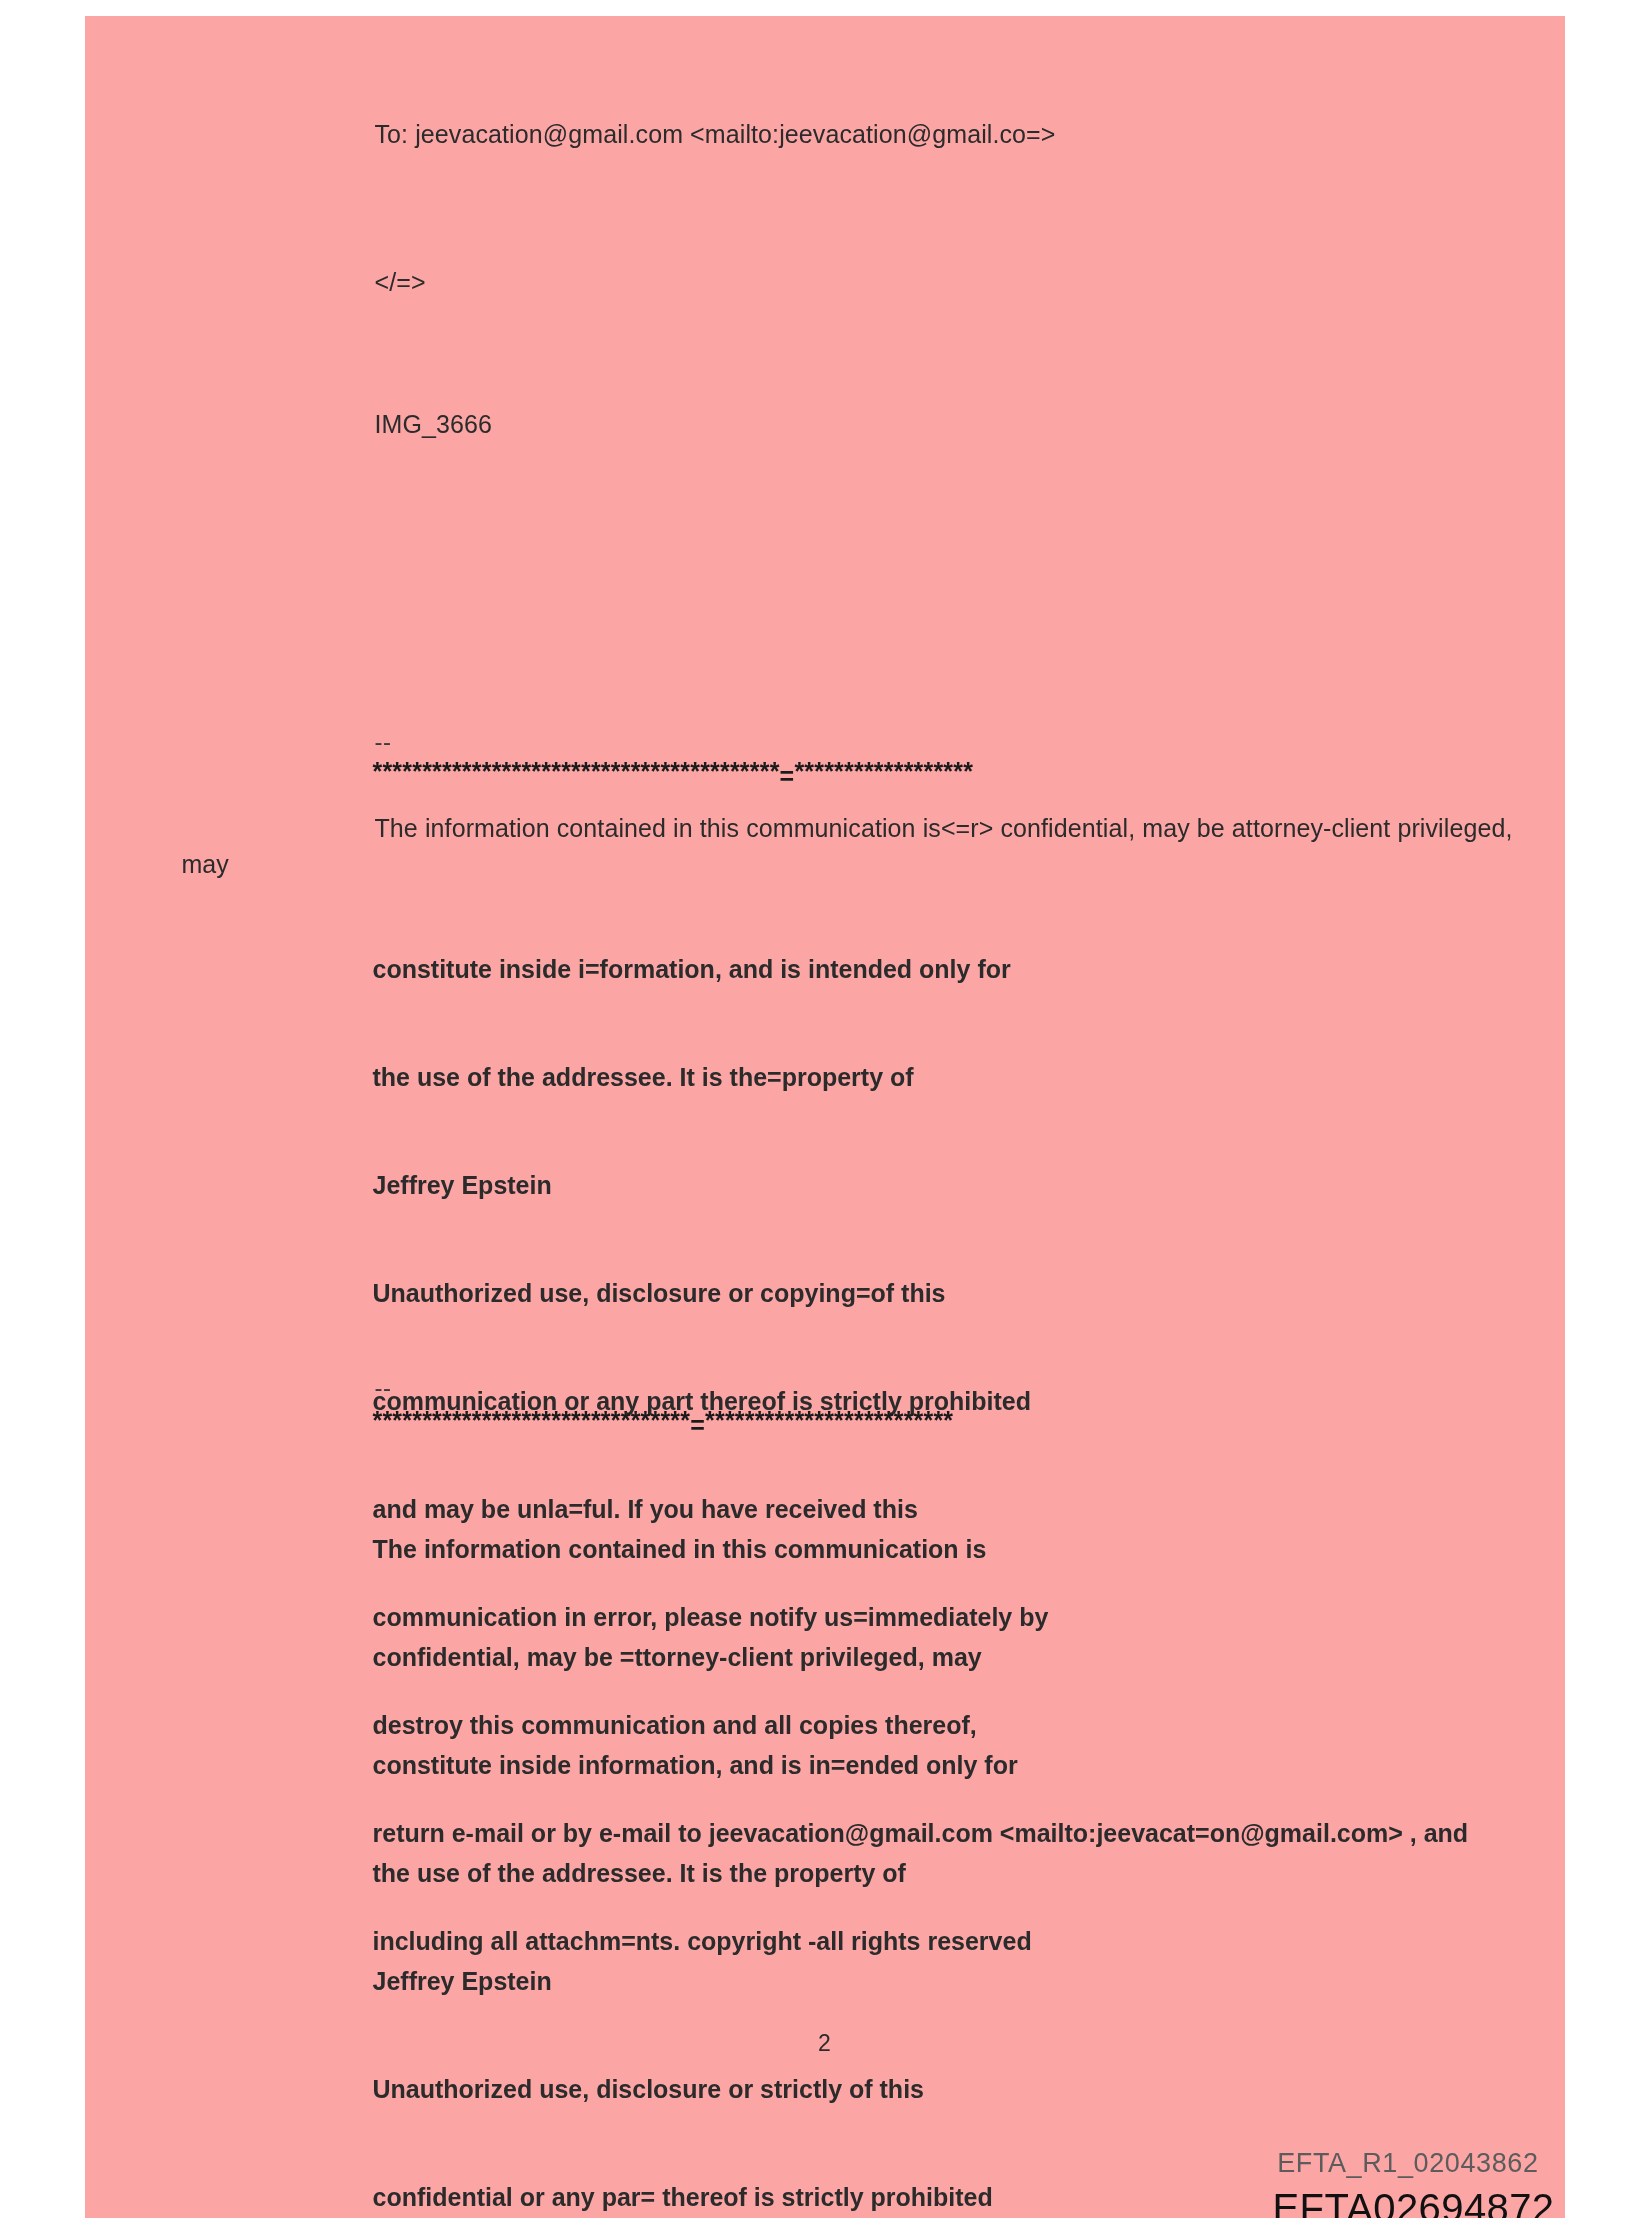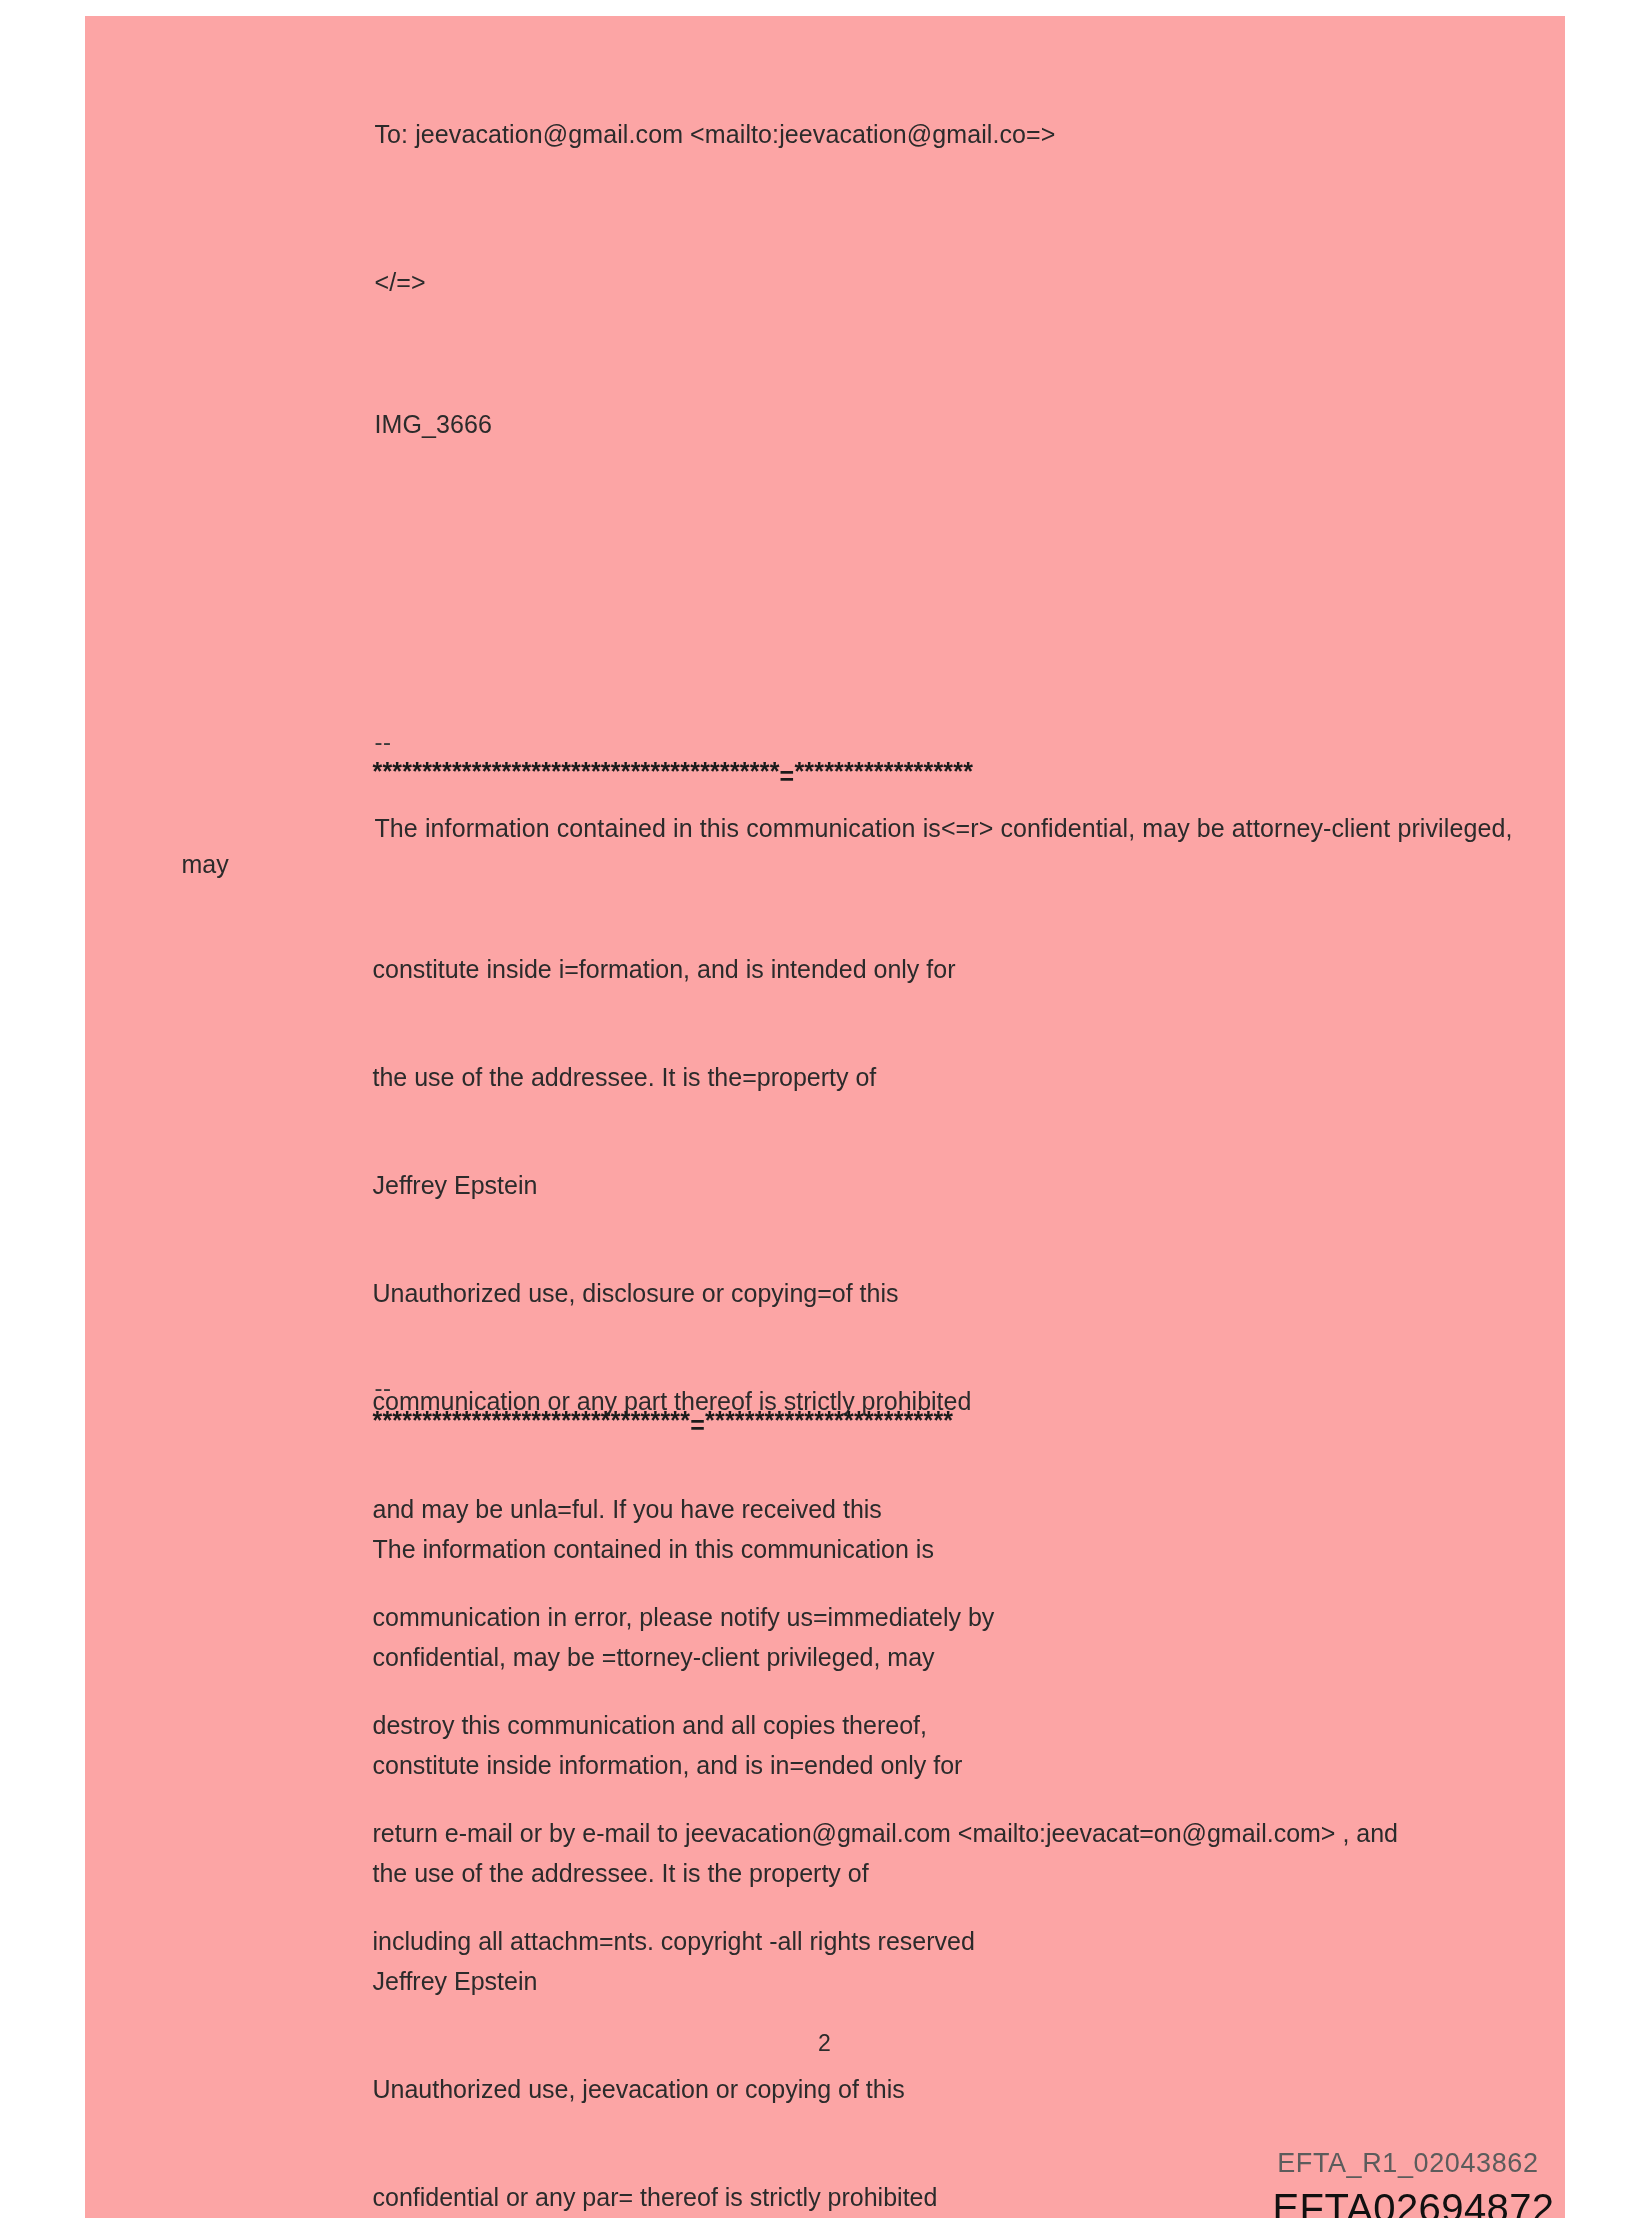--- a/index.html
+++ b/index.html
@@ -29,20 +29,21 @@
     color: #2b2b2b;
     white-space: pre;
   }
   .body-col {
     position: absolute;
     left: 288px;
     font-size: 25px;
     line-height: 36px;
     color: #2b2b2b;
     white-space: pre;
+    font-weight: bold;
   }
   .dashes {
     position: absolute;
     left: 290px;
     font-size: 24px;
     line-height: 19.4px;
     color: #3a3a3a;
     letter-spacing: 0.5px;
   }
   .stars {
@@ -127,21 +128,21 @@
   <div class="dashes" style="top:1362px;">--</div>
 
   <div class="stars" style="top:1392px;"><span>********************************</span><span class="eq">=</span><span>*************************</span></div>
 
   <div class="body-col" style="top:1443px;">
     <div>The information contained in this communication is</div>
     <div>confidential, may be =ttorney-client privileged, may</div>
     <div>constitute inside information, and is in=ended only for</div>
     <div>the use of the addressee. It is the property of</div>
     <div>Jeffrey Epstein</div>
-    <div>Unauthorized use, jeevacation or copying of this</div>
+    <div>Unauthorized use, disclosure or strictly of this</div>
     <div>confidential or any par= thereof is strictly prohibited</div>
     
     
     
     
     
   </div>
 
   <div class="page-num" style="top:2014px;">2</div>
 

